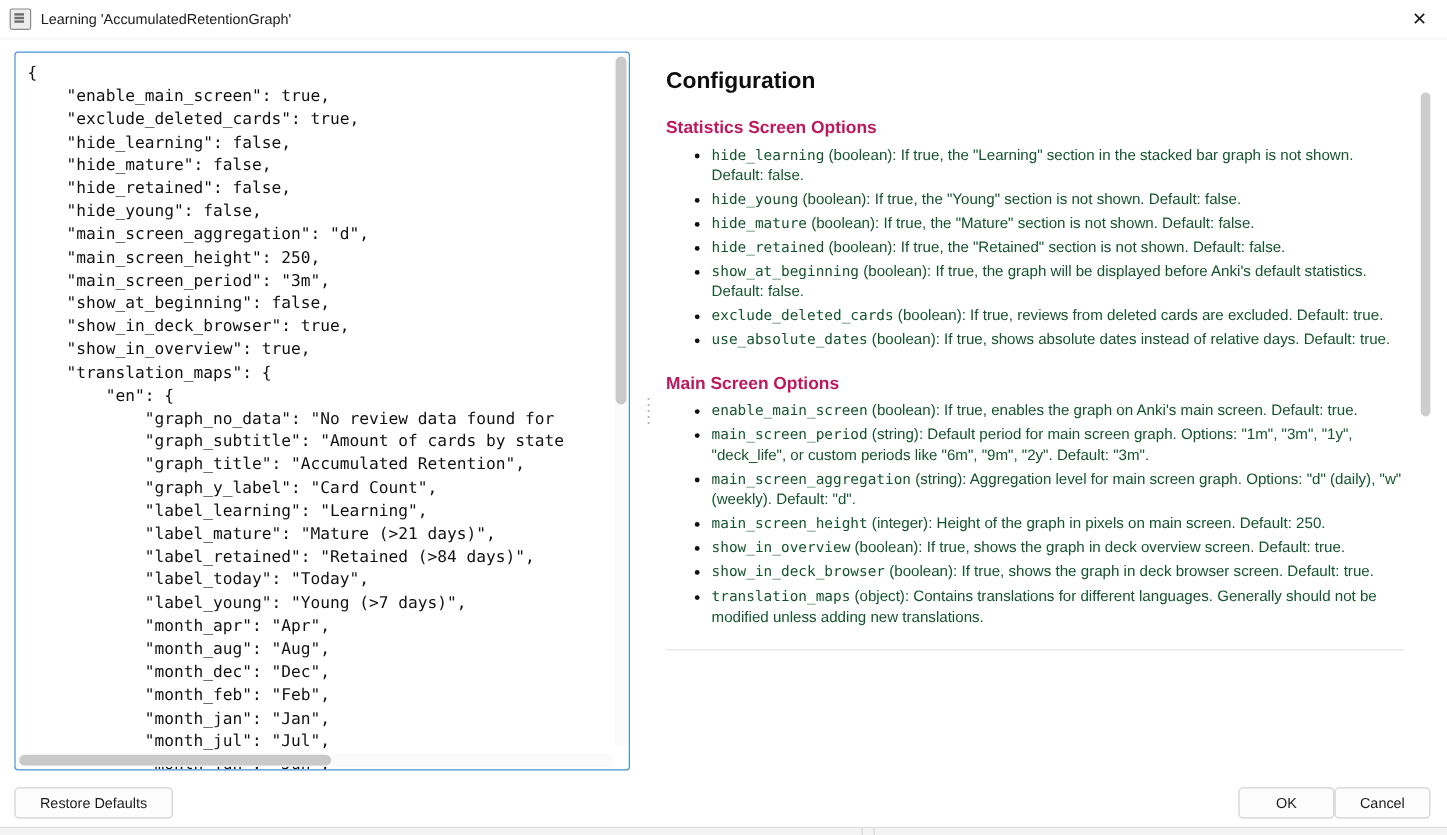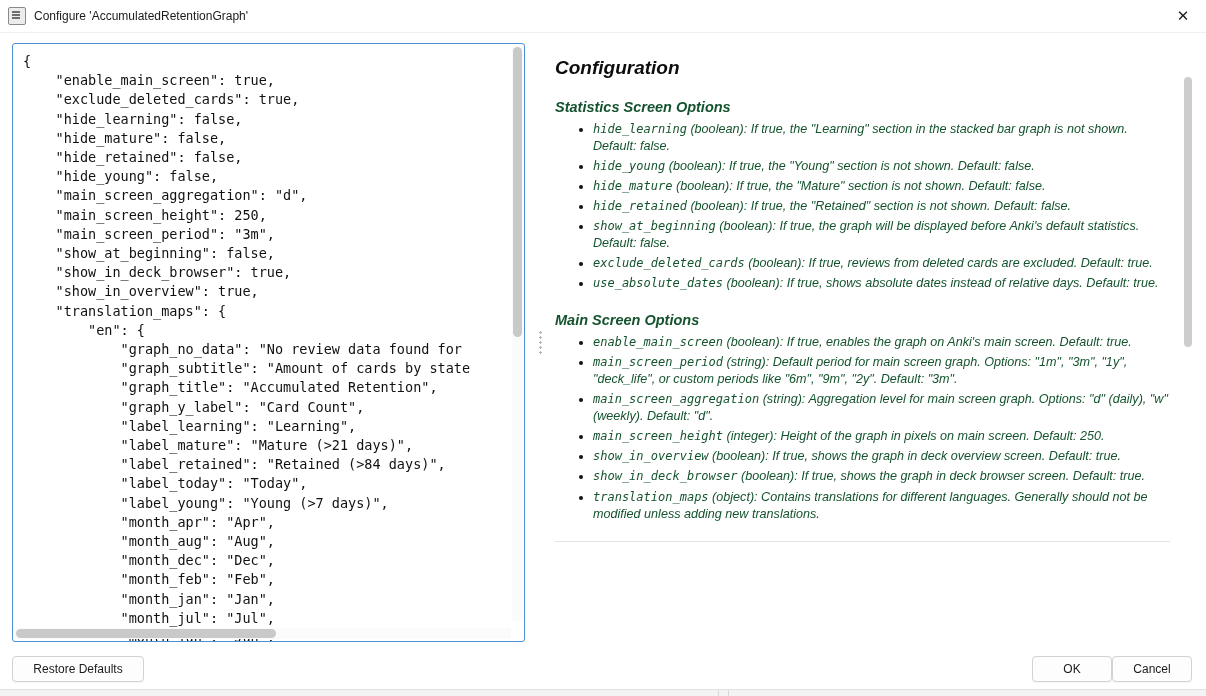--- a/index.html
+++ b/index.html
@@ -153,21 +153,20 @@
     background-image: radial-gradient(circle, #b4b4b4 1px, transparent 1.2px);
     background-size: 3px 5px;
   }
 
   
   .docs-wrap {
     flex: 1 1 auto;
     position: relative;
     min-width: 0;
     overflow: hidden;
-    font-style: italic;
   }
   .docs {
     position: absolute;
     left: 0;
     right: 16px;
     top: 0;
     bottom: 0;
     overflow: hidden;
     padding-right: 8px;
     box-sizing: border-box;
@@ -175,21 +174,21 @@
   .docs h1 {
     font-size: 19px;
     font-weight: bold;
     margin: 14px 0 0 0;
     color: #0d0d0d;
   }
   .docs h2 {
     font-size: 14.5px;
     font-weight: bold;
     margin: 20px 0 6px 0;
-    color: #14532d;
+    color: #be185d;
   }
   .docs ul {
     margin: 4px 0 0 0;
     padding-left: 38px;
     list-style: disc;
   }
   .docs li {
     font-size: 12.6px;
     line-height: 17px;
     margin-bottom: 3px;
@@ -278,21 +277,21 @@
     background: #d8d8d8;
   }
 </style>
 </head>
 <body>
 
 <div class="window">
 
   <div class="titlebar">
     <div class="title-icon"></div>
-    <div class="title-text">Configure 'AccumulatedRetentionGraph'</div>
+    <div class="title-text">Learning 'AccumulatedRetentionGraph'</div>
     <div class="title-spacer"></div>
     <div class="close-btn">✕</div>
   </div>
 
   <div class="content">
 
     <div class="editor-wrap">
       <div class="editor-text">{
     "enable_main_screen": true,
     "exclude_deleted_cards": true,

